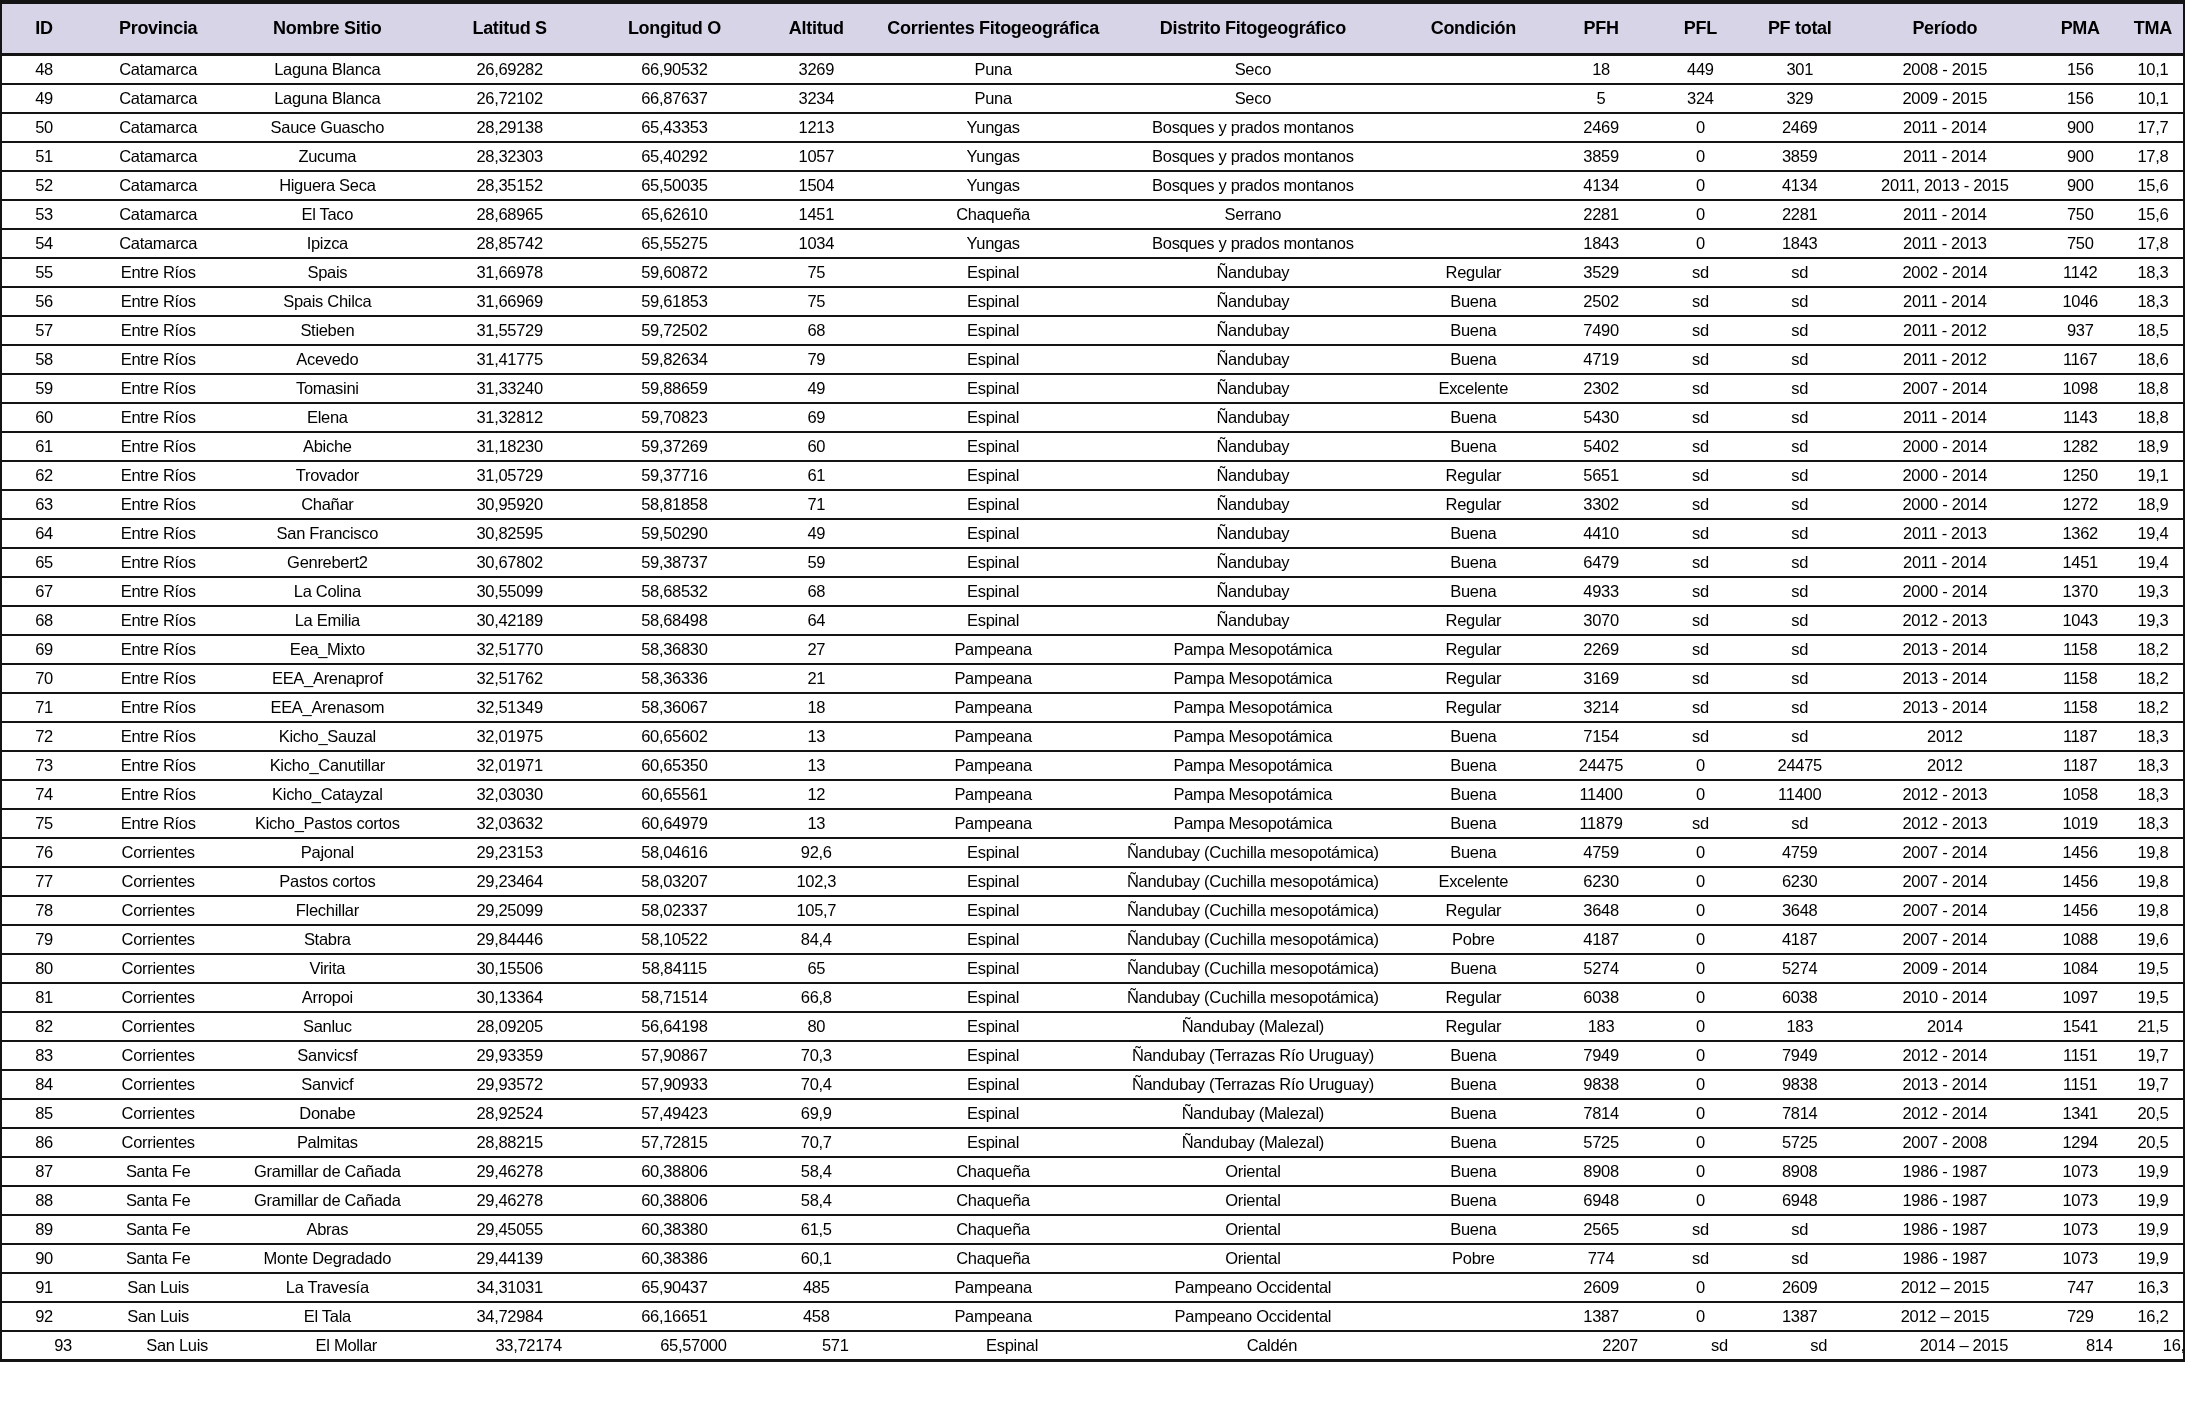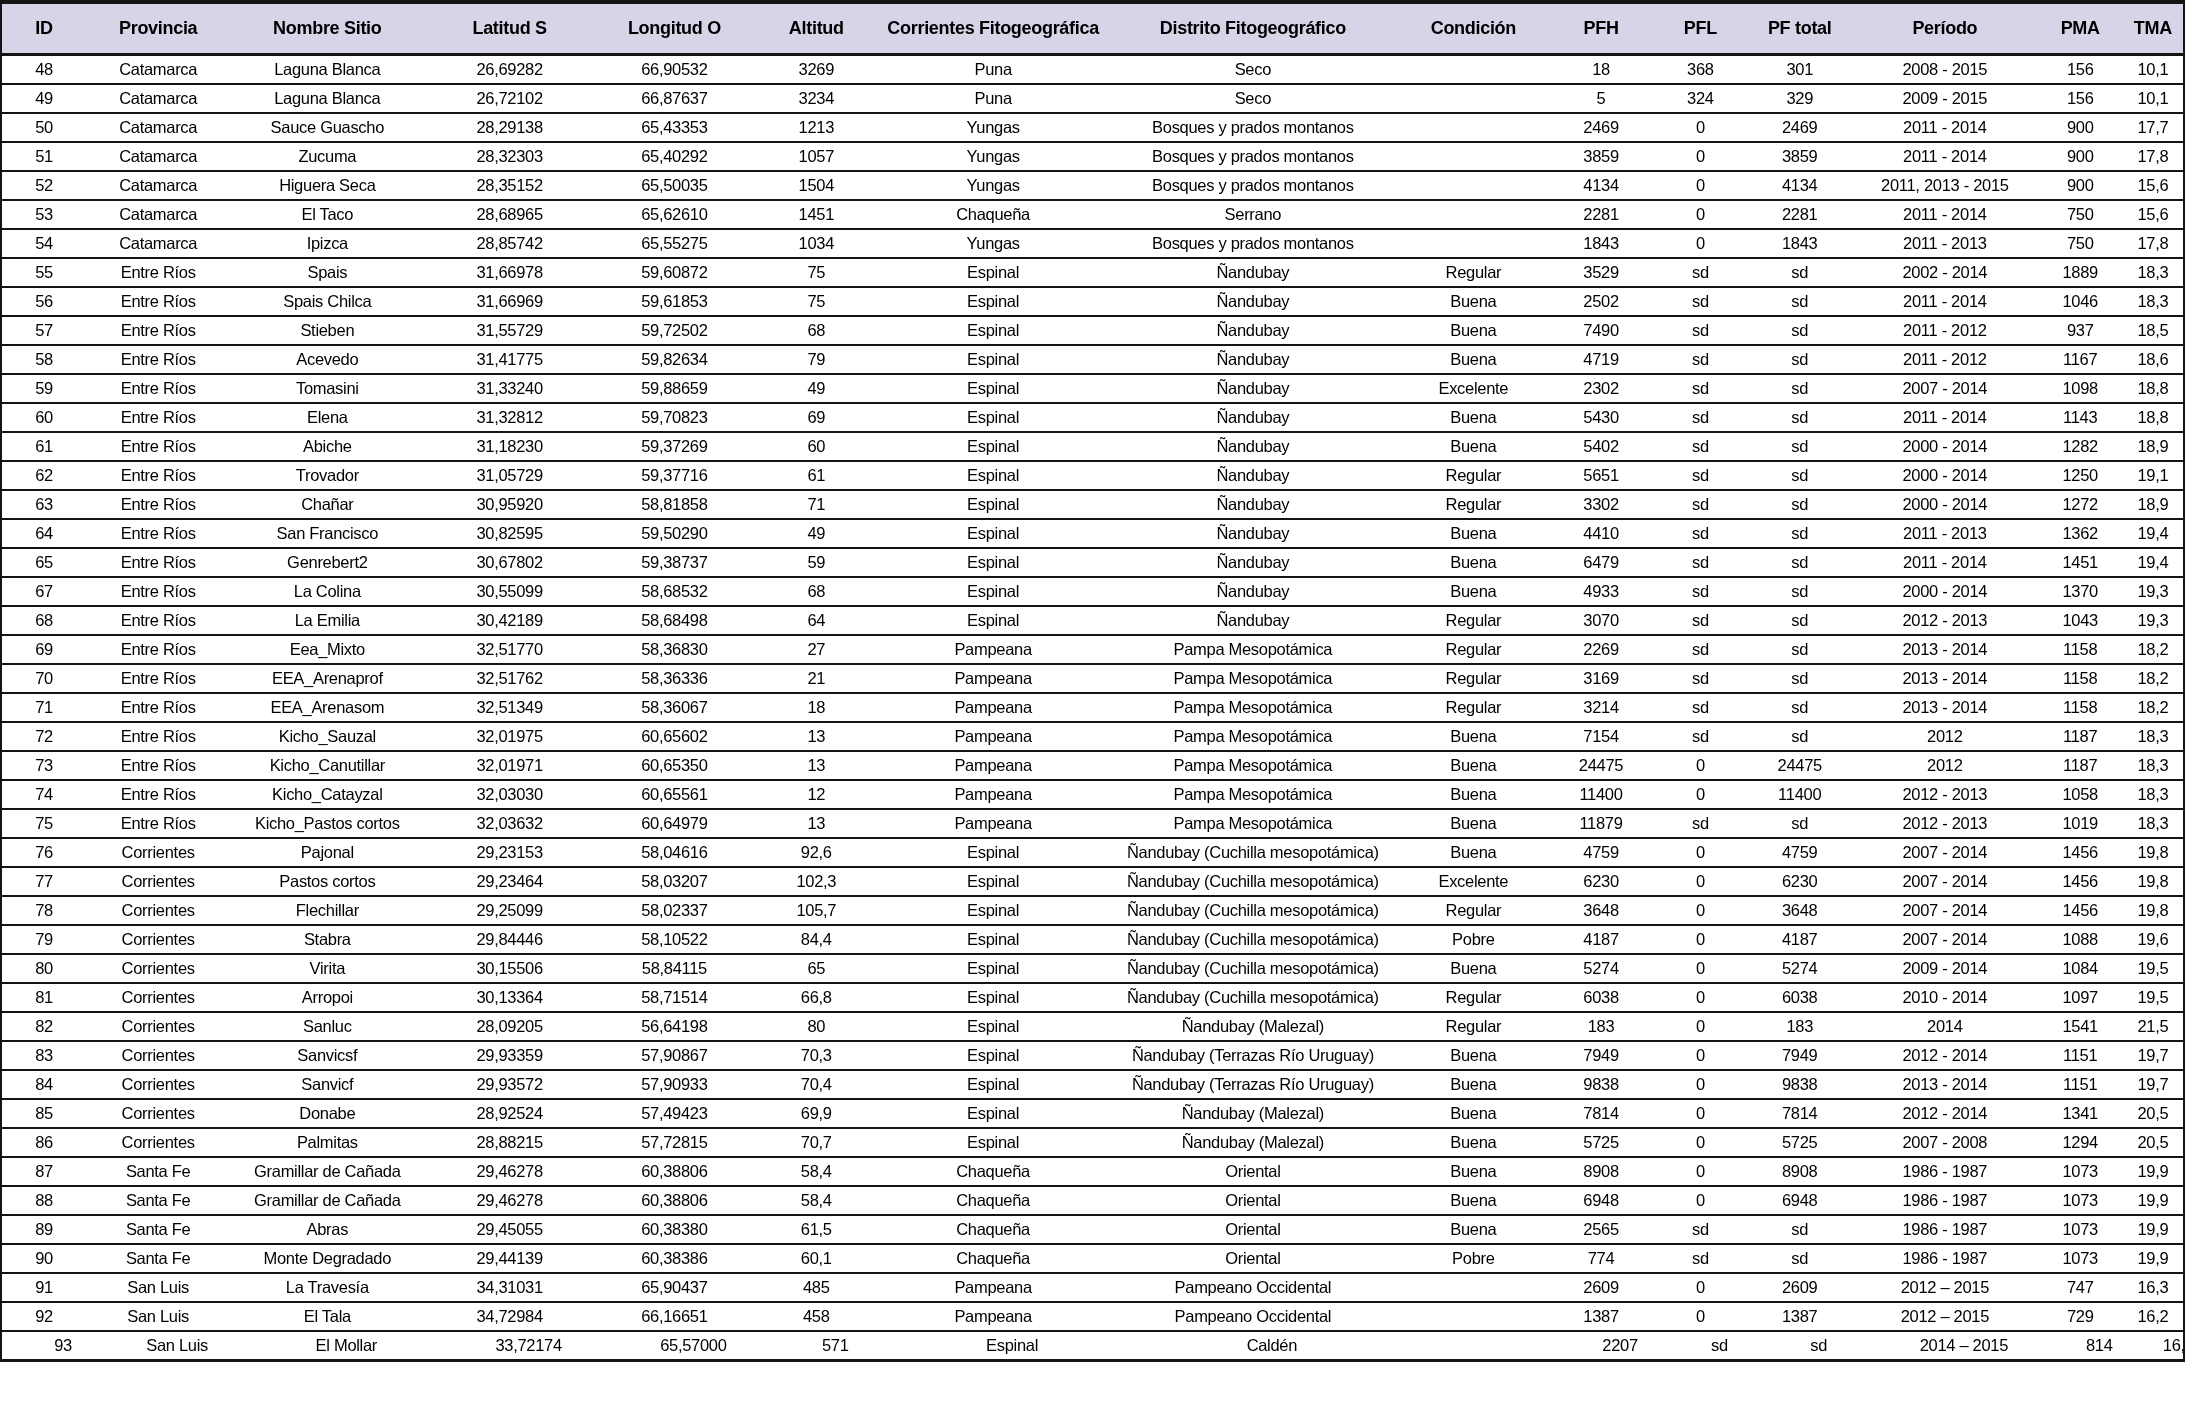--- a/index.html
+++ b/index.html
@@ -106,21 +106,21 @@
         <td>48</td>
         <td>Catamarca</td>
         <td>Laguna Blanca</td>
         <td>26,69282</td>
         <td>66,90532</td>
         <td>3269</td>
         <td>Puna</td>
         <td>Seco</td>
         <td></td>
         <td>18</td>
-        <td>368</td>
+        <td>449</td>
         <td>301</td>
         <td>2008 - 2015</td>
         <td>156</td>
         <td>10,1</td>
       </tr>
       <tr>
         <td>49</td>
         <td>Catamarca</td>
         <td>Laguna Blanca</td>
         <td>26,72102</td>
@@ -228,21 +228,21 @@
         <td>31,66978</td>
         <td>59,60872</td>
         <td>75</td>
         <td>Espinal</td>
         <td>Ñandubay</td>
         <td>Regular</td>
         <td>3529</td>
         <td>sd</td>
         <td>sd</td>
         <td>2002 - 2014</td>
-        <td>1889</td>
+        <td>1142</td>
         <td>18,3</td>
       </tr>
       <tr>
         <td>56</td>
         <td>Entre Ríos</td>
         <td>Spais Chilca</td>
         <td>31,66969</td>
         <td>59,61853</td>
         <td>75</td>
         <td>Espinal</td>

